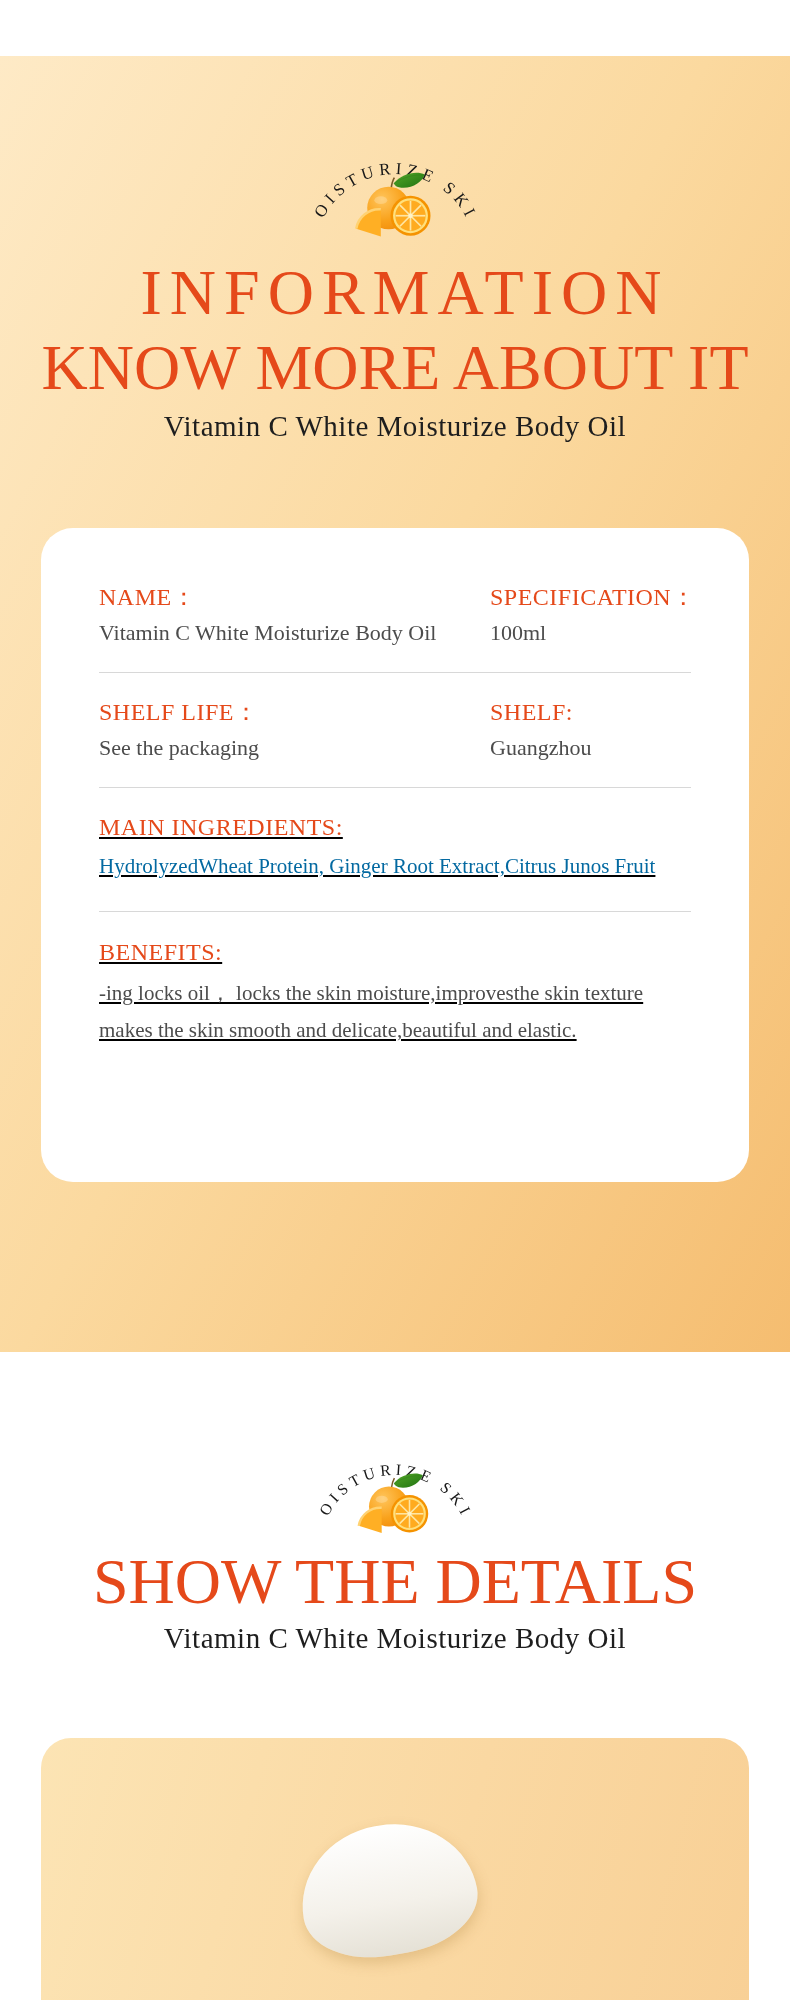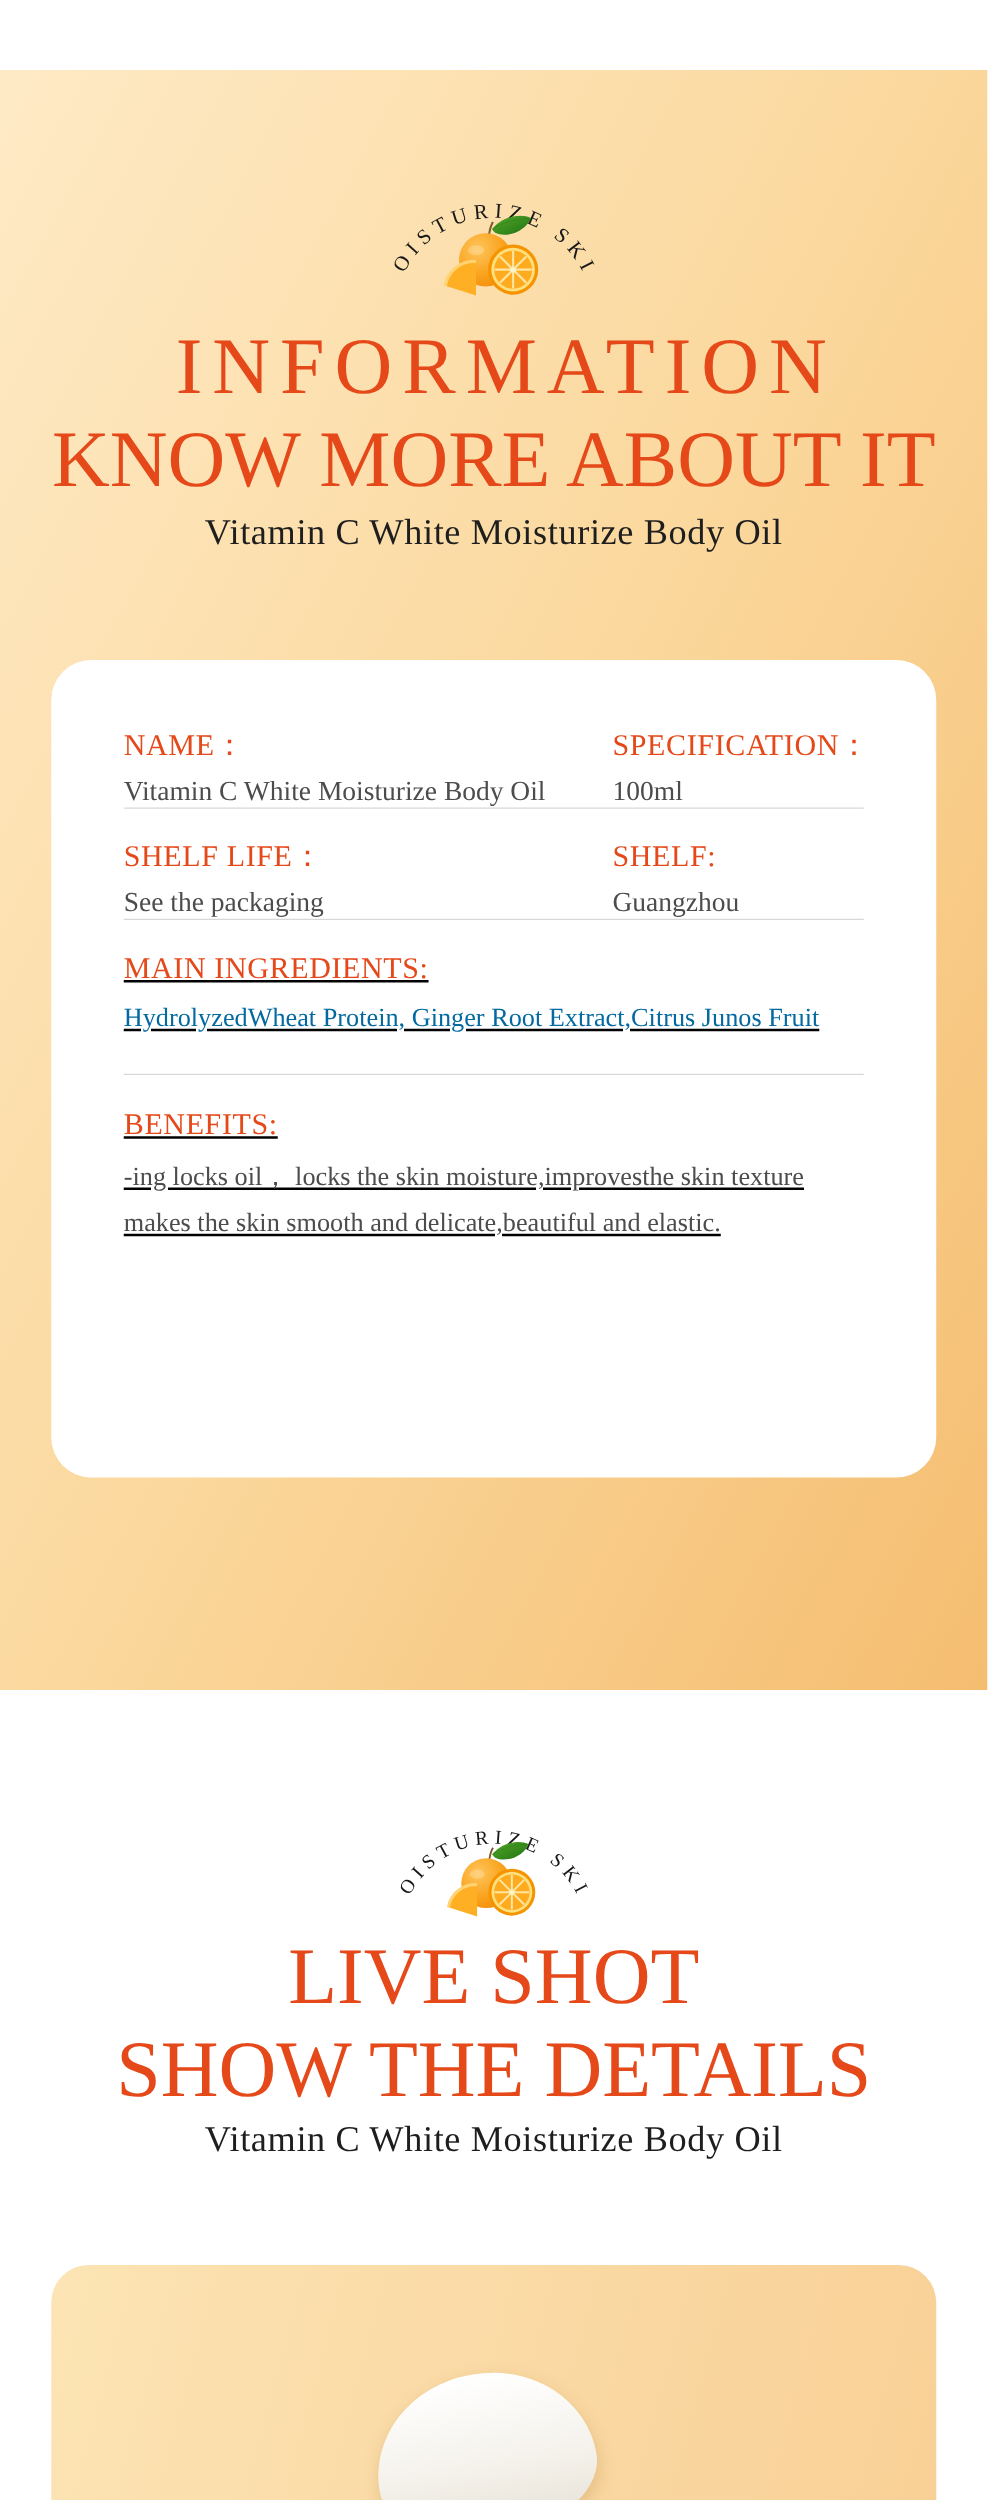--- a/index.html
+++ b/index.html
@@ -32,21 +32,21 @@
     letter-spacing:0.5px; white-space:nowrap;
   }
 
   .info-card {
     width:708px; min-height:654px; margin:86px auto 0;
     background:#ffffff; border-radius:32px;
     padding:56px 58px 40px; text-align:left;
   }
   .field-row {
     display:grid; grid-template-columns:391px auto;
-    border-bottom:1px solid #d8d8d8; margin-bottom:26px;
+    padding-bottom:26px; border-bottom:1px solid #d8d8d8; margin-bottom:26px;
   }
   .field-label {
     color:#e5491a; font-size:24px; line-height:26px;
     letter-spacing:0.5px; margin-bottom:10px; white-space:nowrap;
   }
   .field-value { color:#4c4c4c; font-size:22px; line-height:26px; white-space:nowrap; }
 
   .block-row { padding-bottom:28px; border-bottom:1px solid #d8d8d8; margin-bottom:27px;text-decoration:underline; }
   .block-row:last-child { border-bottom:none; margin-bottom:0; padding-bottom:0; }
   .ing-line { color:#0369a1; font-size:21px; line-height:33px; white-space:nowrap; }
@@ -188,21 +188,20 @@
           <line x1="-23" y1="0" x2="23" y2="0"></line>
           <line x1="0" y1="-23" x2="0" y2="23"></line>
           <line x1="-16.3" y1="-16.3" x2="16.3" y2="16.3"></line>
           <line x1="-16.3" y1="16.3" x2="16.3" y2="-16.3"></line>
         </g>
         <circle r="3.4" fill="#fff3c8"></circle>
       </g>
     </g>
   </svg>
 
-  <h1 class="big-title">LIVE SHOT</h1>
   <h1 class="big-title title2">SHOW THE DETAILS</h1>
   <div class="subtitle" style="margin-top:2px;">Vitamin C White Moisturize Body Oil</div>
 
   <div class="photo-card">
     <div class="jar"></div>
   </div>
 
 </section>
 
 </body></html>

